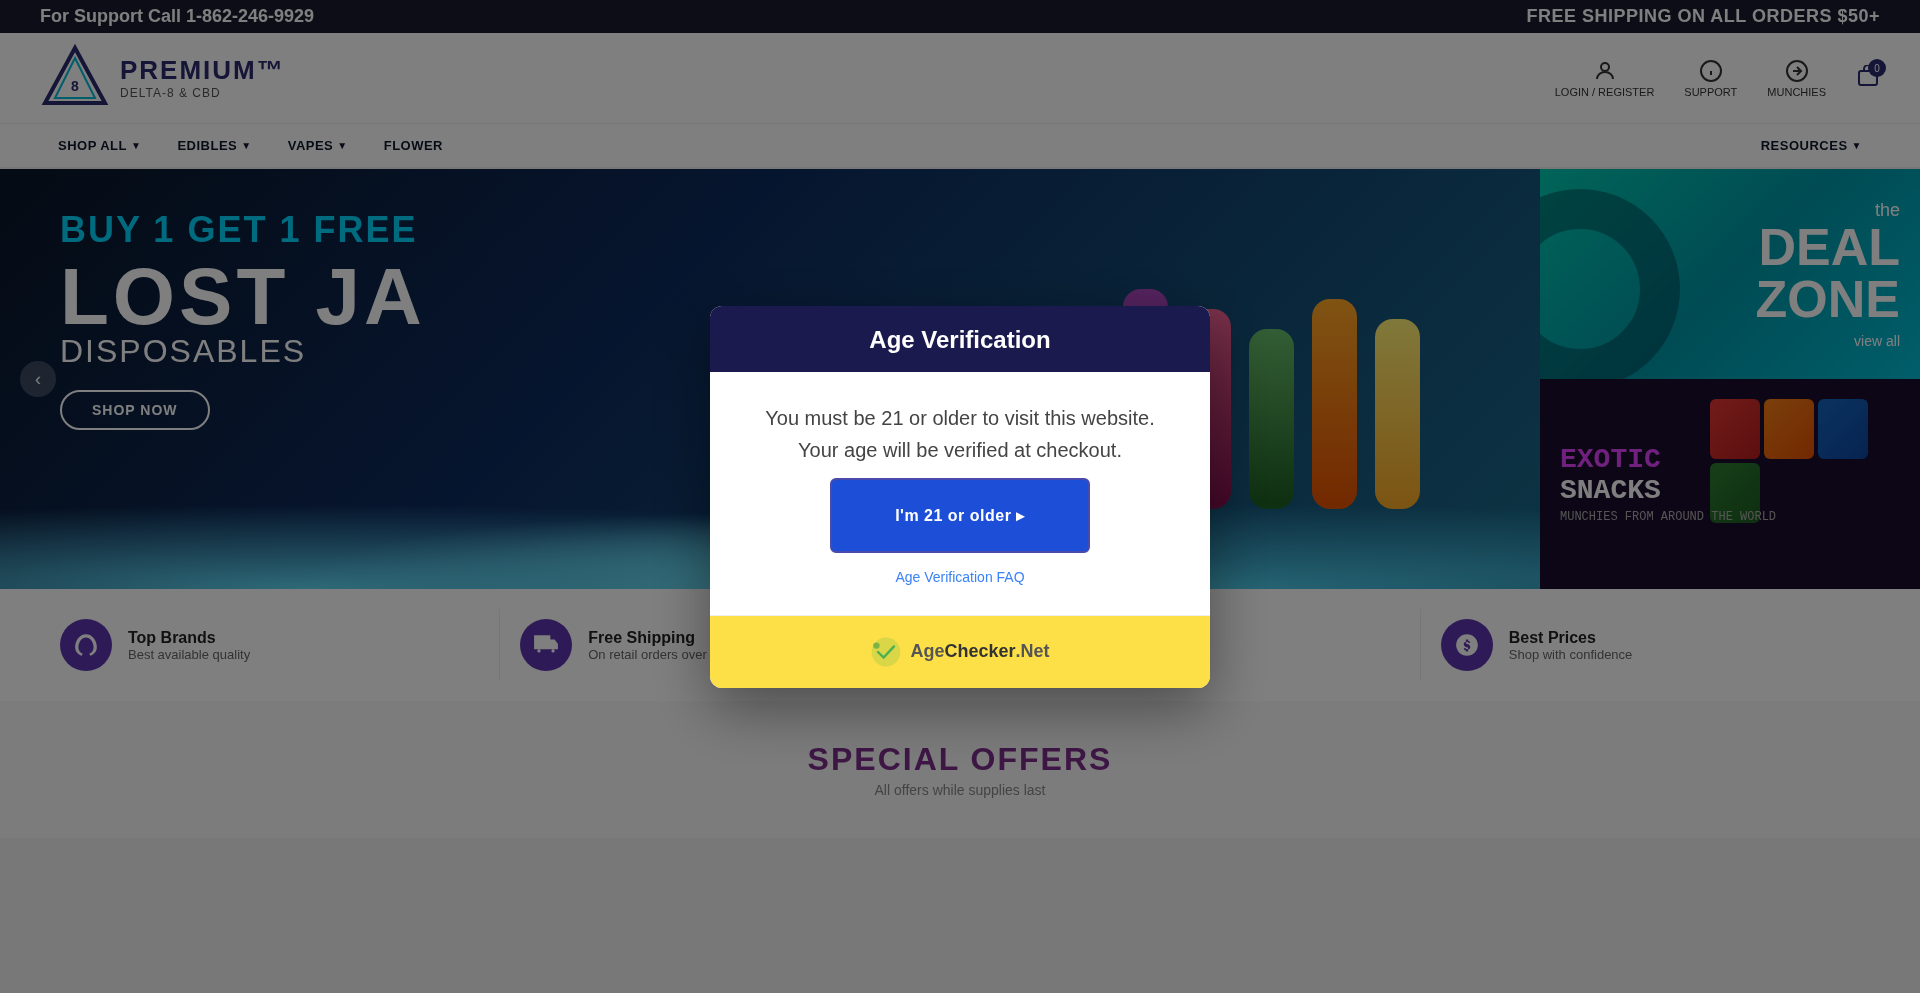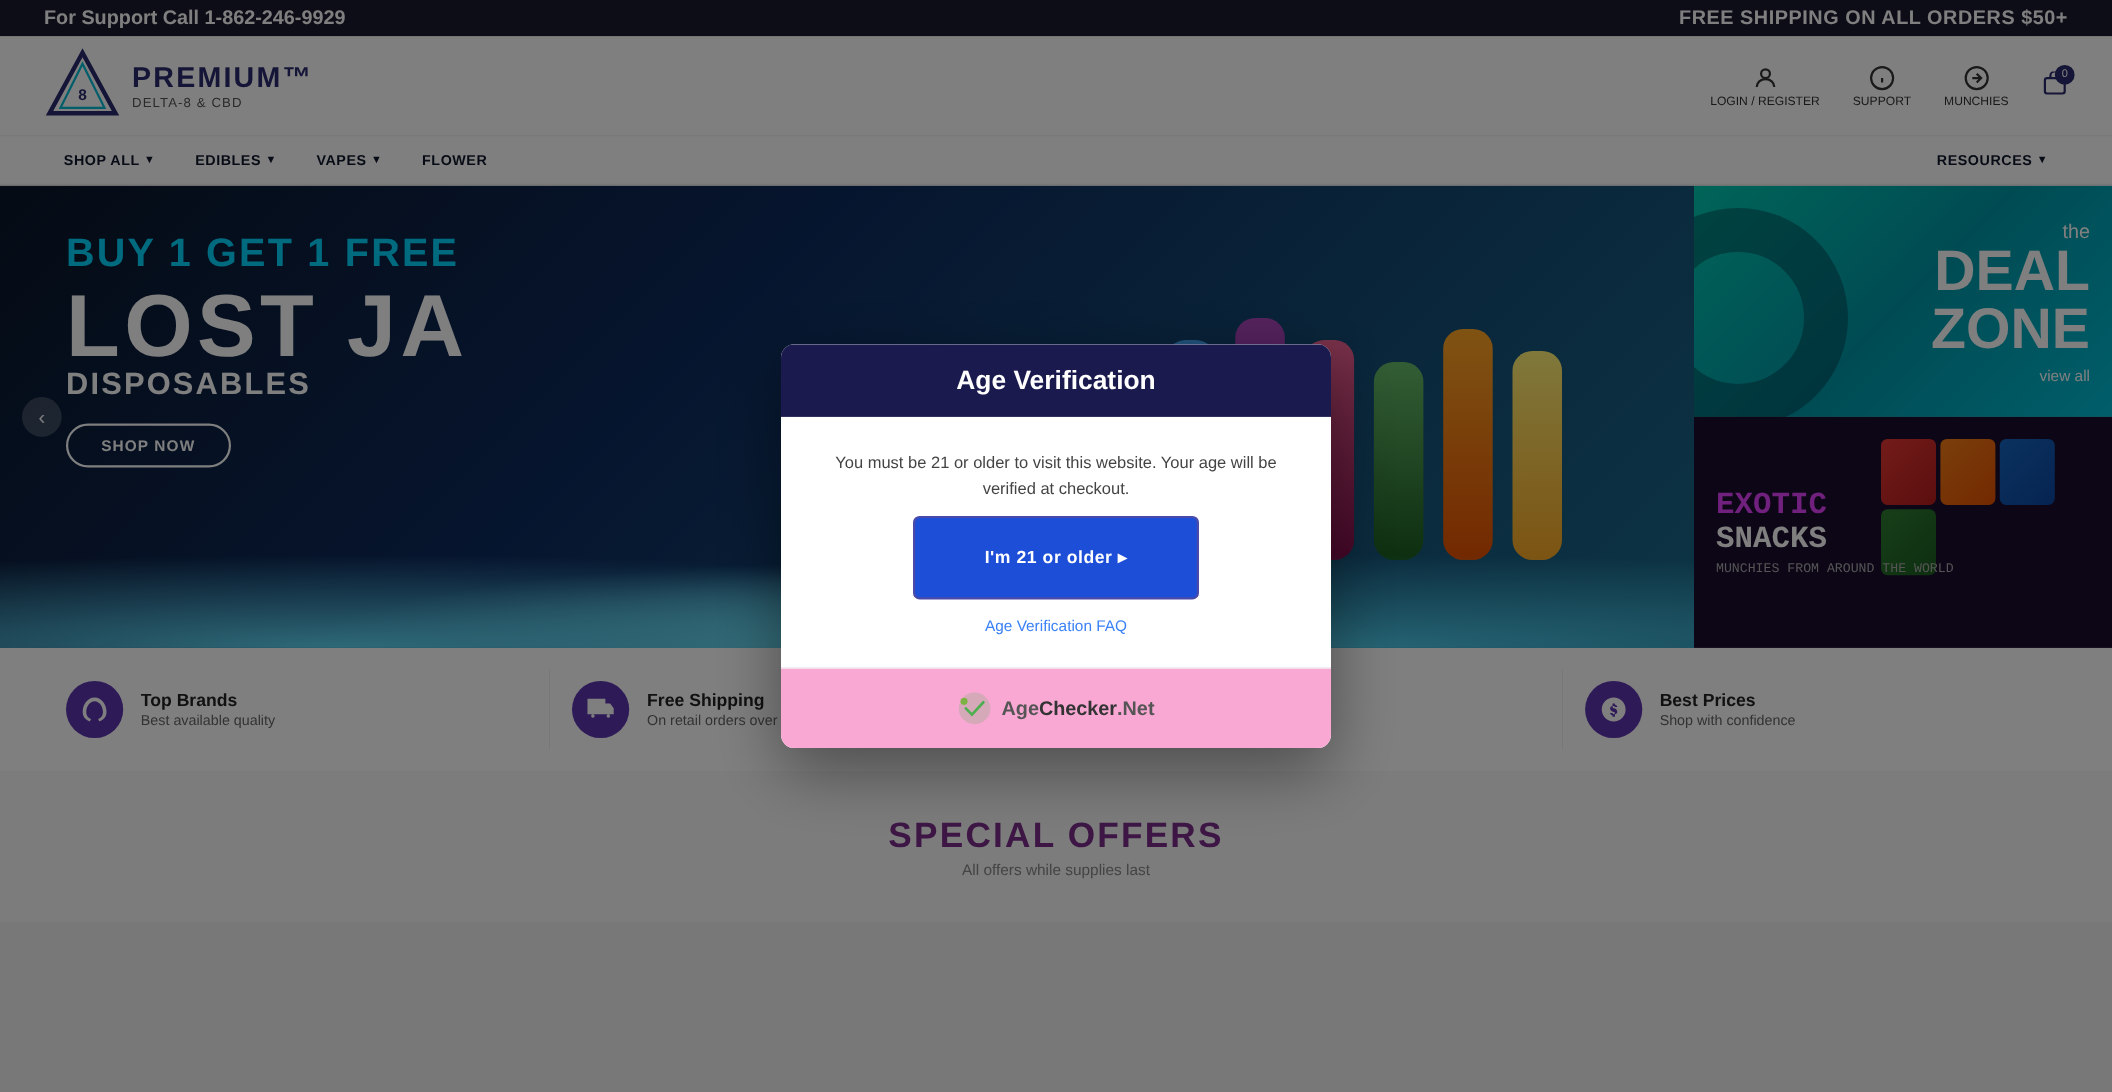--- a/index.html
+++ b/index.html
@@ -88,21 +88,21 @@
     }
     .hero-text {
       position: absolute;
       top: 40px;
       left: 60px;
       color: #fff;
       z-index: 2;
     }
     .hero-text .buy1 { font-size: 36px; font-weight: 900; color: #00d4ff; letter-spacing: 2px; }
     .hero-text .lostja { font-size: 72px; font-weight: 900; color: #fff; letter-spacing: 3px; }
-    .hero-text .disposables { font-size: 28px; font-weight: 700; color: #fff; letter-spacing: 2px; margin-top: -10px; }
+    .hero-text .disposables { font-size: 32px; font-weight: 400; color: #fff; letter-spacing: 2px; margin-top: -10px; }
     .shop-now-btn {
       margin-top: 20px;
       background: transparent;
       border: 2px solid #fff;
       color: #fff;
       padding: 10px 30px;
       border-radius: 25px;
       font-size: 14px;
       font-weight: 700;
       letter-spacing: 1px;
@@ -276,21 +276,21 @@
     .modal-header h2 {
       color: #fff;
       font-size: 24px;
       font-weight: 700;
     }
     .modal-body {
       padding: 30px 40px;
       text-align: center;
     }
     .modal-body p {
-      font-size: 15px;
+      font-size: 20px;
       color: #444;
       line-height: 1.6;
       margin-bottom: 12px;
     }
     .age-btn {
       background: #1d4ed8;
       color: #fff;
       border: 2px solid #4a4aaa;
       border-radius: 6px;
       padding: 26px 40px;
@@ -303,21 +303,21 @@
     }
     .faq-link {
       display: block;
       margin-top: 16px;
       color: #3b82f6;
       font-size: 14px;
       cursor: pointer;
       text-decoration: none;
     }
     .modal-footer {
-      background: #f9a8d4;
+      background: #fde047;
       padding: 20px 30px;
       text-align: center;
       border-top: 1px solid #eee;
     }
     .age-checker-logo {
       display: flex;
       align-items: center;
       justify-content: center;
       gap: 8px;
       font-size: 18px;

